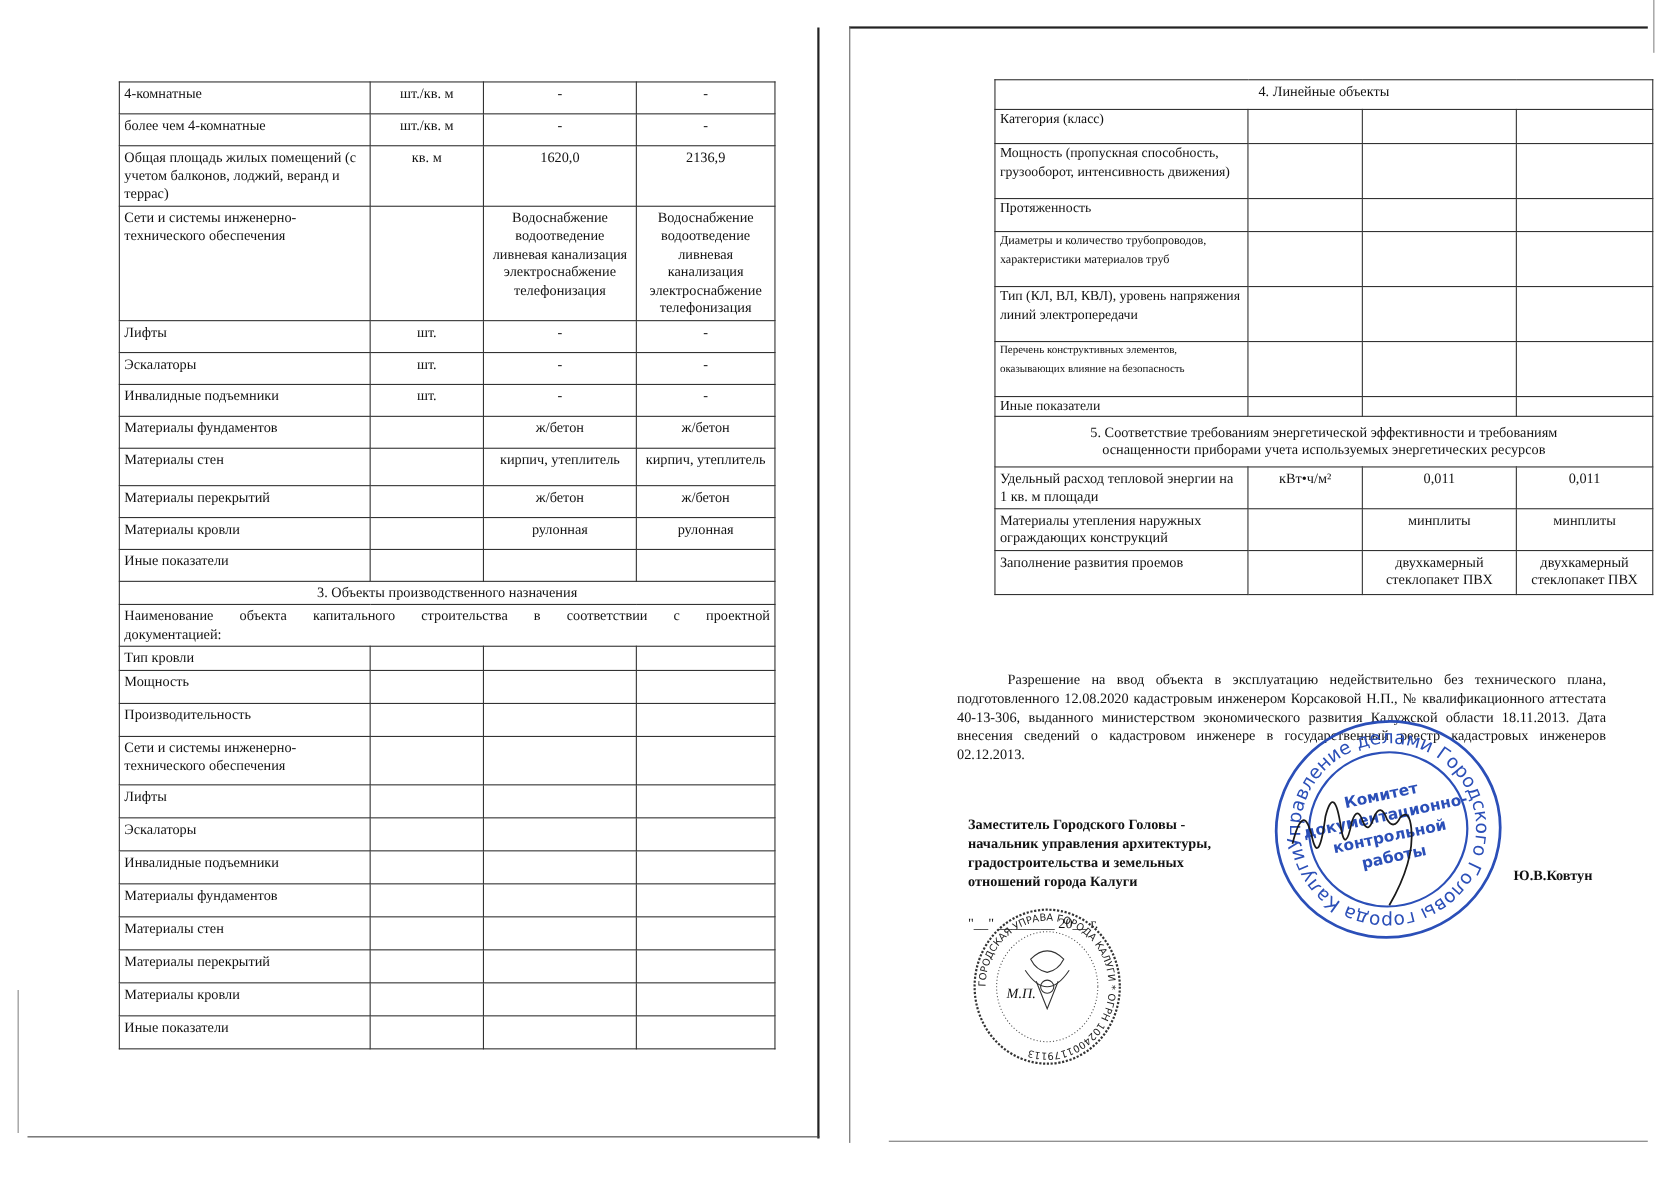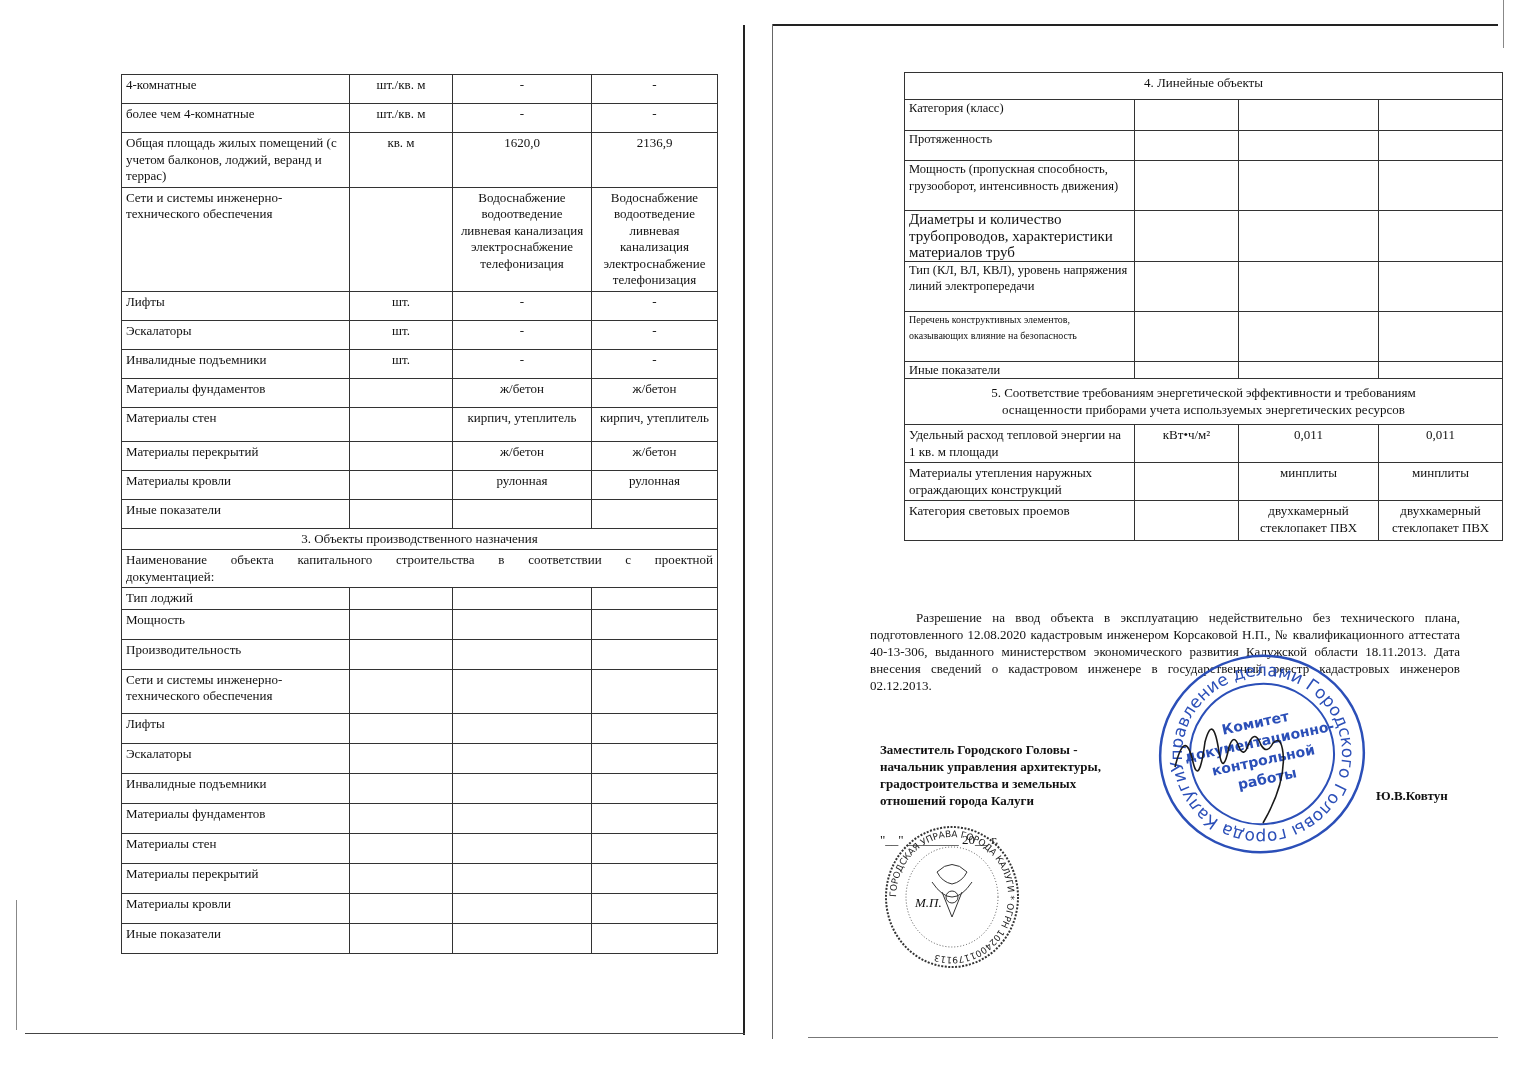--- a/index.html
+++ b/index.html
@@ -26,21 +26,21 @@
 <body>
 
 <div class="page-edge" style="left:743px;top:25px;width:2px;height:1010px;"></div>
 <div class="page-edge" style="left:25px;top:1033px;width:720px;height:1px;background:#444;"></div>
 <div class="page-edge" style="left:16px;top:900px;width:1px;height:130px;background:#888;"></div>
 <div class="page-edge" style="left:772px;top:24px;width:726px;height:2px;"></div>
 <div class="page-edge" style="left:772px;top:24px;width:1px;height:1015px;background:#666;"></div>
 <div class="page-edge" style="left:808px;top:1037px;width:690px;height:1px;background:#777;"></div>
 <div class="page-edge" style="left:1503px;top:0px;width:1px;height:48px;background:#888;"></div>
 
-<table class="doc" style="left:121px;top:74px;width:596px;">
+<table class="doc" style="left:108px;top:74px;width:596px;">
   <colgroup>
       <col style="width:228px">
       <col style="width:103px">
       <col style="width:139px">
       <col style="width:126px">
     </colgroup>
   <tbody id="res-body">
       <tr style="height: 29px;">
         <td>4-комнатные</td>
         <td class="c">шт./кв. м</td>
@@ -115,21 +115,21 @@
       </tr>
     </tbody>
   <tbody id="sec3-body">
       <tr>
         <td class="sec" colspan="4">3. Объекты производственного назначения</td>
       </tr>
       <tr>
         <td class="just" colspan="4" style="word-spacing: 14px;">Наименование объекта капитального строительства в соответствии с проектной документацией:</td>
       </tr>
       <tr style="height: 16px;">
-        <td>Тип лоджий</td>
+        <td>Тип кровли</td>
         <td></td>
         <td></td>
         <td></td>
       </tr>
       <tr style="height: 30px; margin-top: 36px;">
         <td>Мощность</td>
         <td></td>
         <td></td>
         <td></td>
       </tr>
@@ -206,34 +206,34 @@
   <tbody id="sec4-body">
       <tr>
         <td class="sec" colspan="4" style="height: 22px;">4. Линейные объекты</td>
       </tr>
       <tr style="height: 31px;">
         <td style="font-size: 12.5px; line-height: 16.5px; padding-top: 0px; padding-bottom: 0px;">Категория (класс)</td>
         <td colspan="1"></td>
         <td></td>
         <td></td>
       </tr>
-      <tr style="height: 30px;">
-        <td style="font-size: 12.5px; line-height: 16.5px; padding-top: 0px; padding-bottom: 0px;">Протяженность</td>
-        <td colspan="1"></td>
-        <td></td>
-        <td></td>
-      </tr>
       <tr style="height: 50px;">
         <td style="font-size: 12.5px; line-height: 16.5px; padding-top: 0px; padding-bottom: 0px;">Мощность (пропускная способность, грузооборот, интенсивность движения)</td>
         <td colspan="1"></td>
         <td></td>
         <td></td>
       </tr>
+      <tr style="height: 30px;">
+        <td style="font-size: 12.5px; line-height: 16.5px; padding-top: 0px; padding-bottom: 0px;">Протяженность</td>
+        <td colspan="1"></td>
+        <td></td>
+        <td></td>
+      </tr>
       <tr style="height: 50px;">
-        <td style="font-size: 15px; line-height: 16.5px; padding-top: 0px; padding-bottom: 0px;">Диаметры и количество трубопроводов, характеристики материалов труб</td>
+        <td style="font-size: 11px; line-height: 16.5px; padding-top: 0px; padding-bottom: 0px;">Диаметры и количество трубопроводов, характеристики материалов труб</td>
         <td colspan="1"></td>
         <td></td>
         <td></td>
       </tr>
       <tr style="height: 50px;">
         <td style="font-size: 12.5px; line-height: 16.5px; padding-top: 0px; padding-bottom: 0px;">Тип (КЛ, ВЛ, КВЛ), уровень напряжения линий электропередачи</td>
         <td colspan="1"></td>
         <td></td>
         <td></td>
       </tr>
@@ -260,21 +260,21 @@
         <td class="c">0,011</td>
         <td class="c">0,011</td>
       </tr>
       <tr style="height: 38px;">
         <td>Материалы утепления наружных ограждающих конструкций</td>
         <td class="c"></td>
         <td class="c">минплиты</td>
         <td class="c">минплиты</td>
       </tr>
       <tr style="height: 40px;">
-        <td>Категория световых проемов</td>
+        <td>Заполнение развития проемов</td>
         <td class="c"></td>
         <td class="c">двухкамерный стеклопакет ПВХ</td>
         <td class="c">двухкамерный стеклопакет ПВХ</td>
       </tr>
     </tbody>
 </table>
 
 <div class="para" style="left:870px;top:609px;width:590px;">Разрешение на ввод объекта в эксплуатацию недействительно без технического плана, подготовленного 12.08.2020 кадастровым инженером Корсаковой Н.П., № квалификационного аттестата 40-13-306, выданного министерством экономического развития Калужской области 18.11.2013. Дата внесения сведений о кадастровом инженере в государственный реестр кадастровых инженеров 02.12.2013.</div>
 
 <div class="sig-title" style="left:880px;top:741px;width:270px;">

